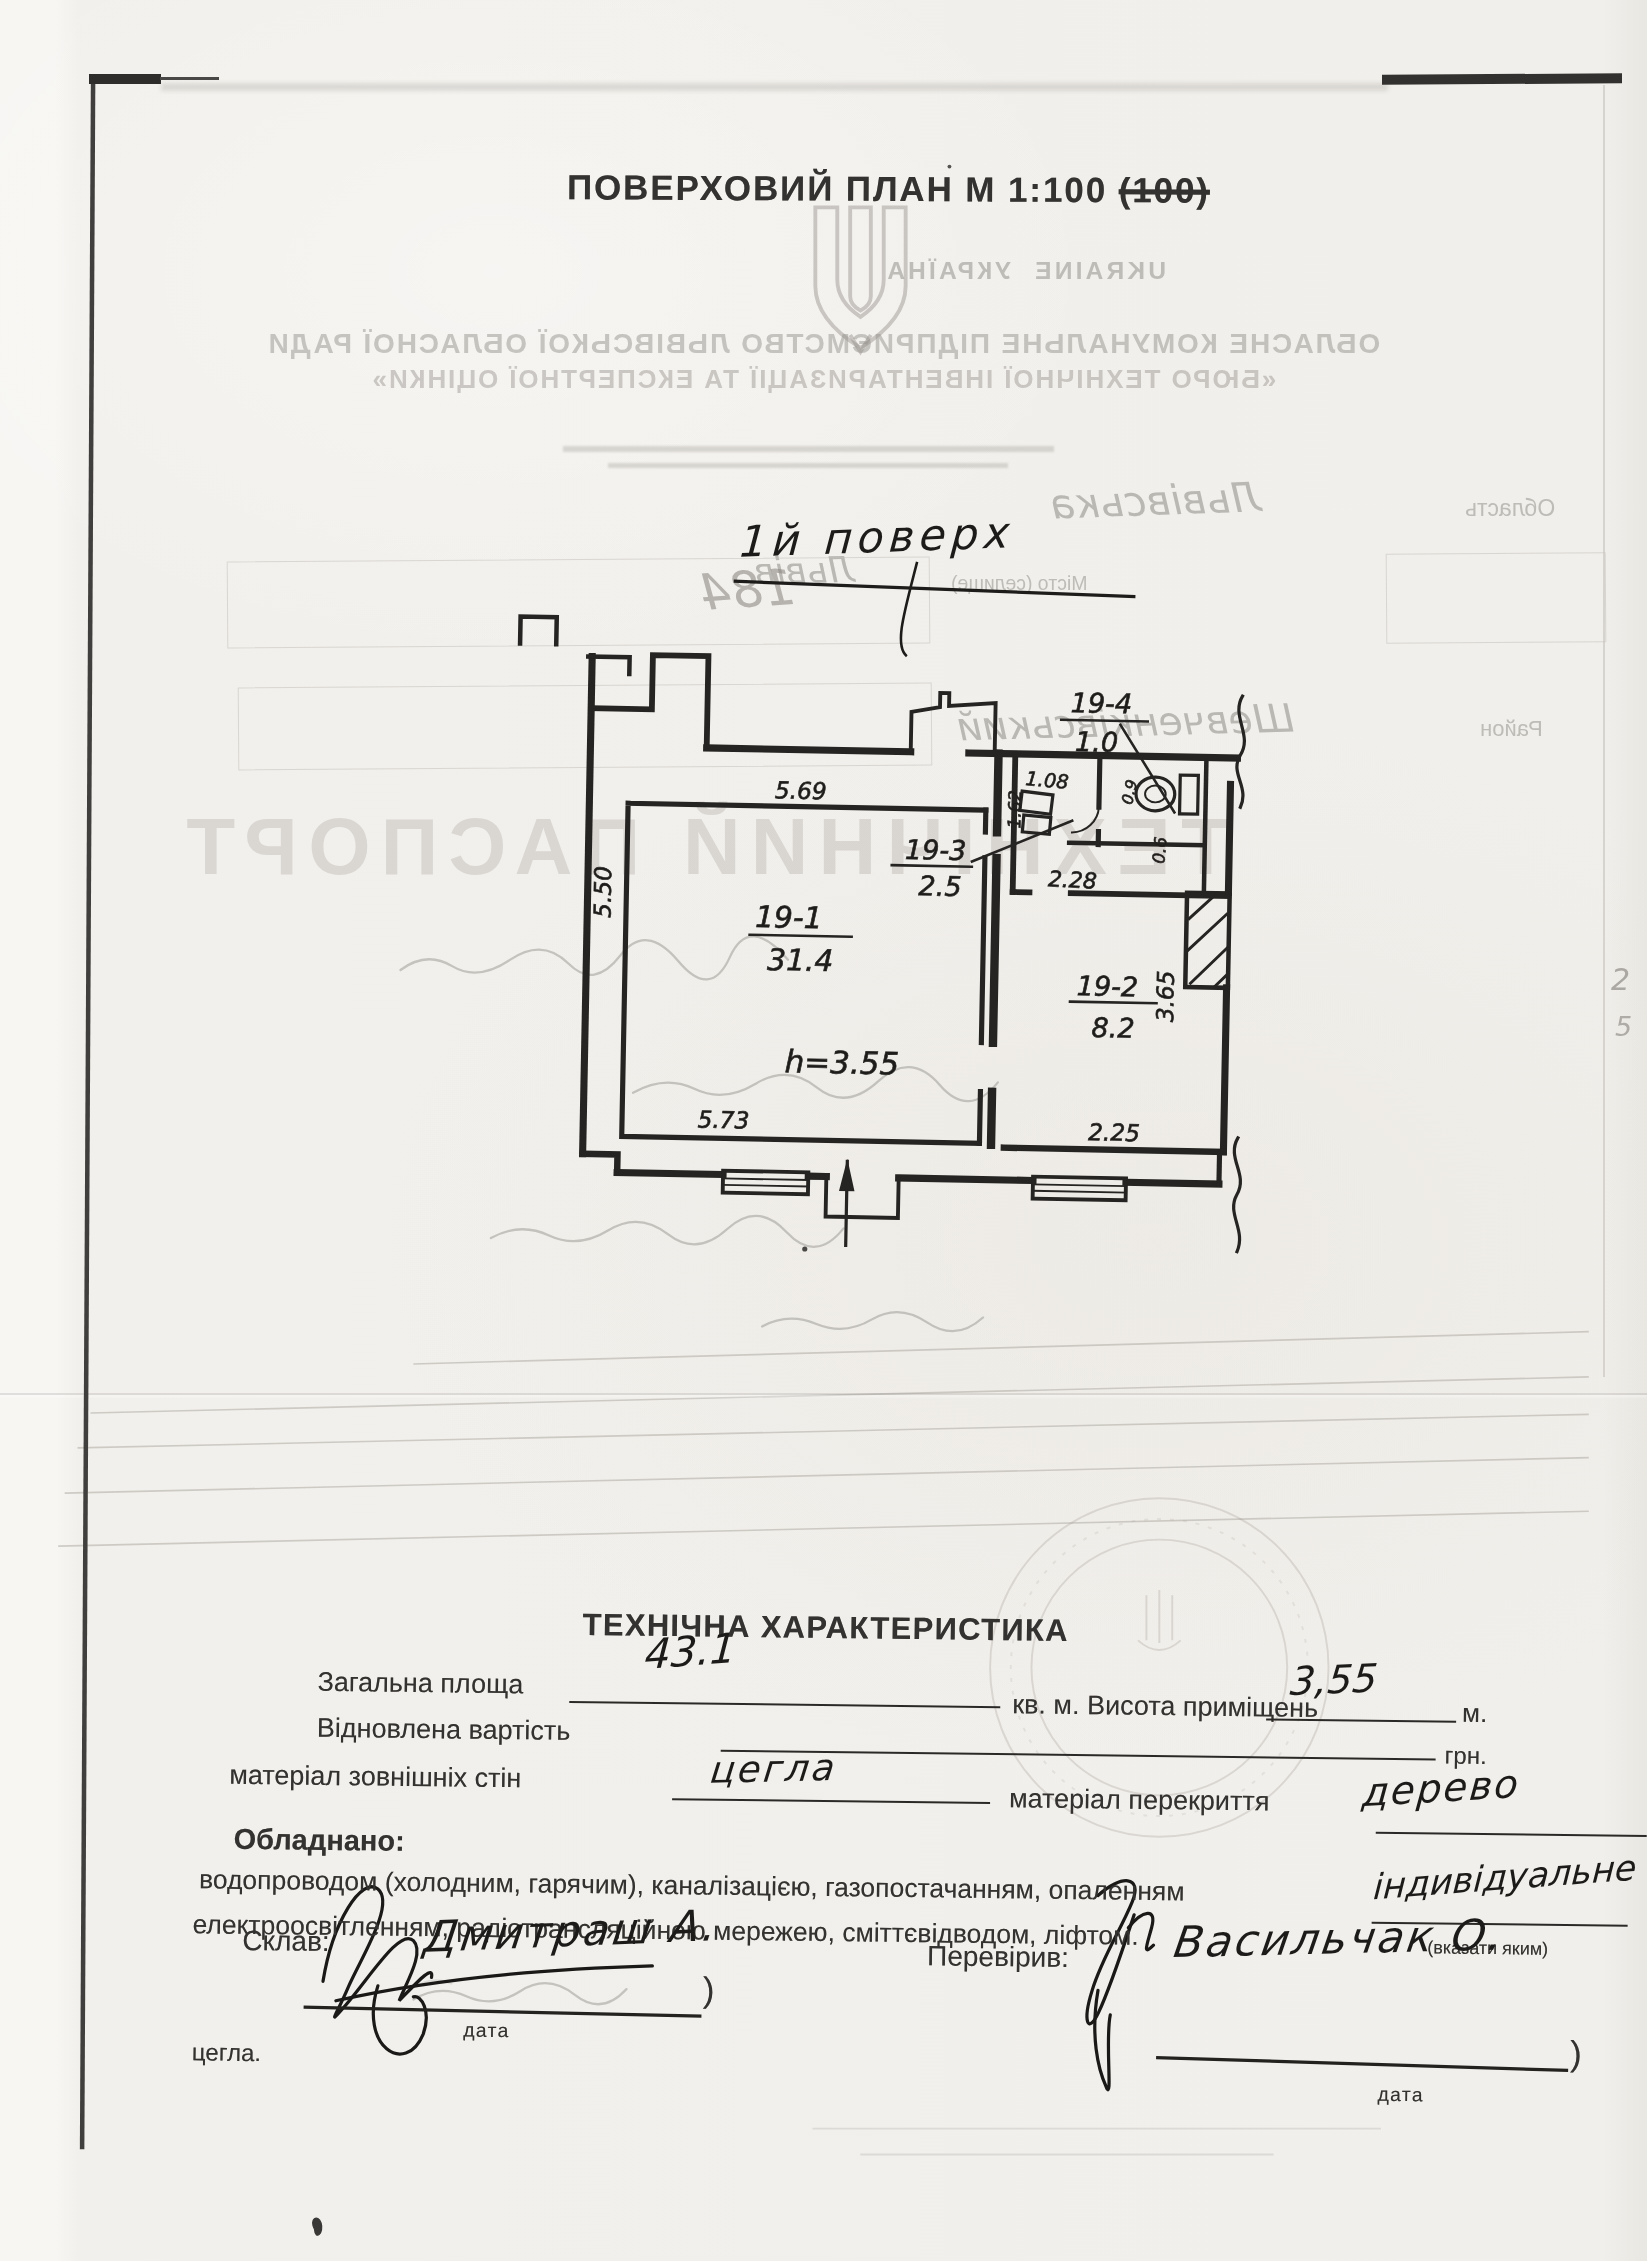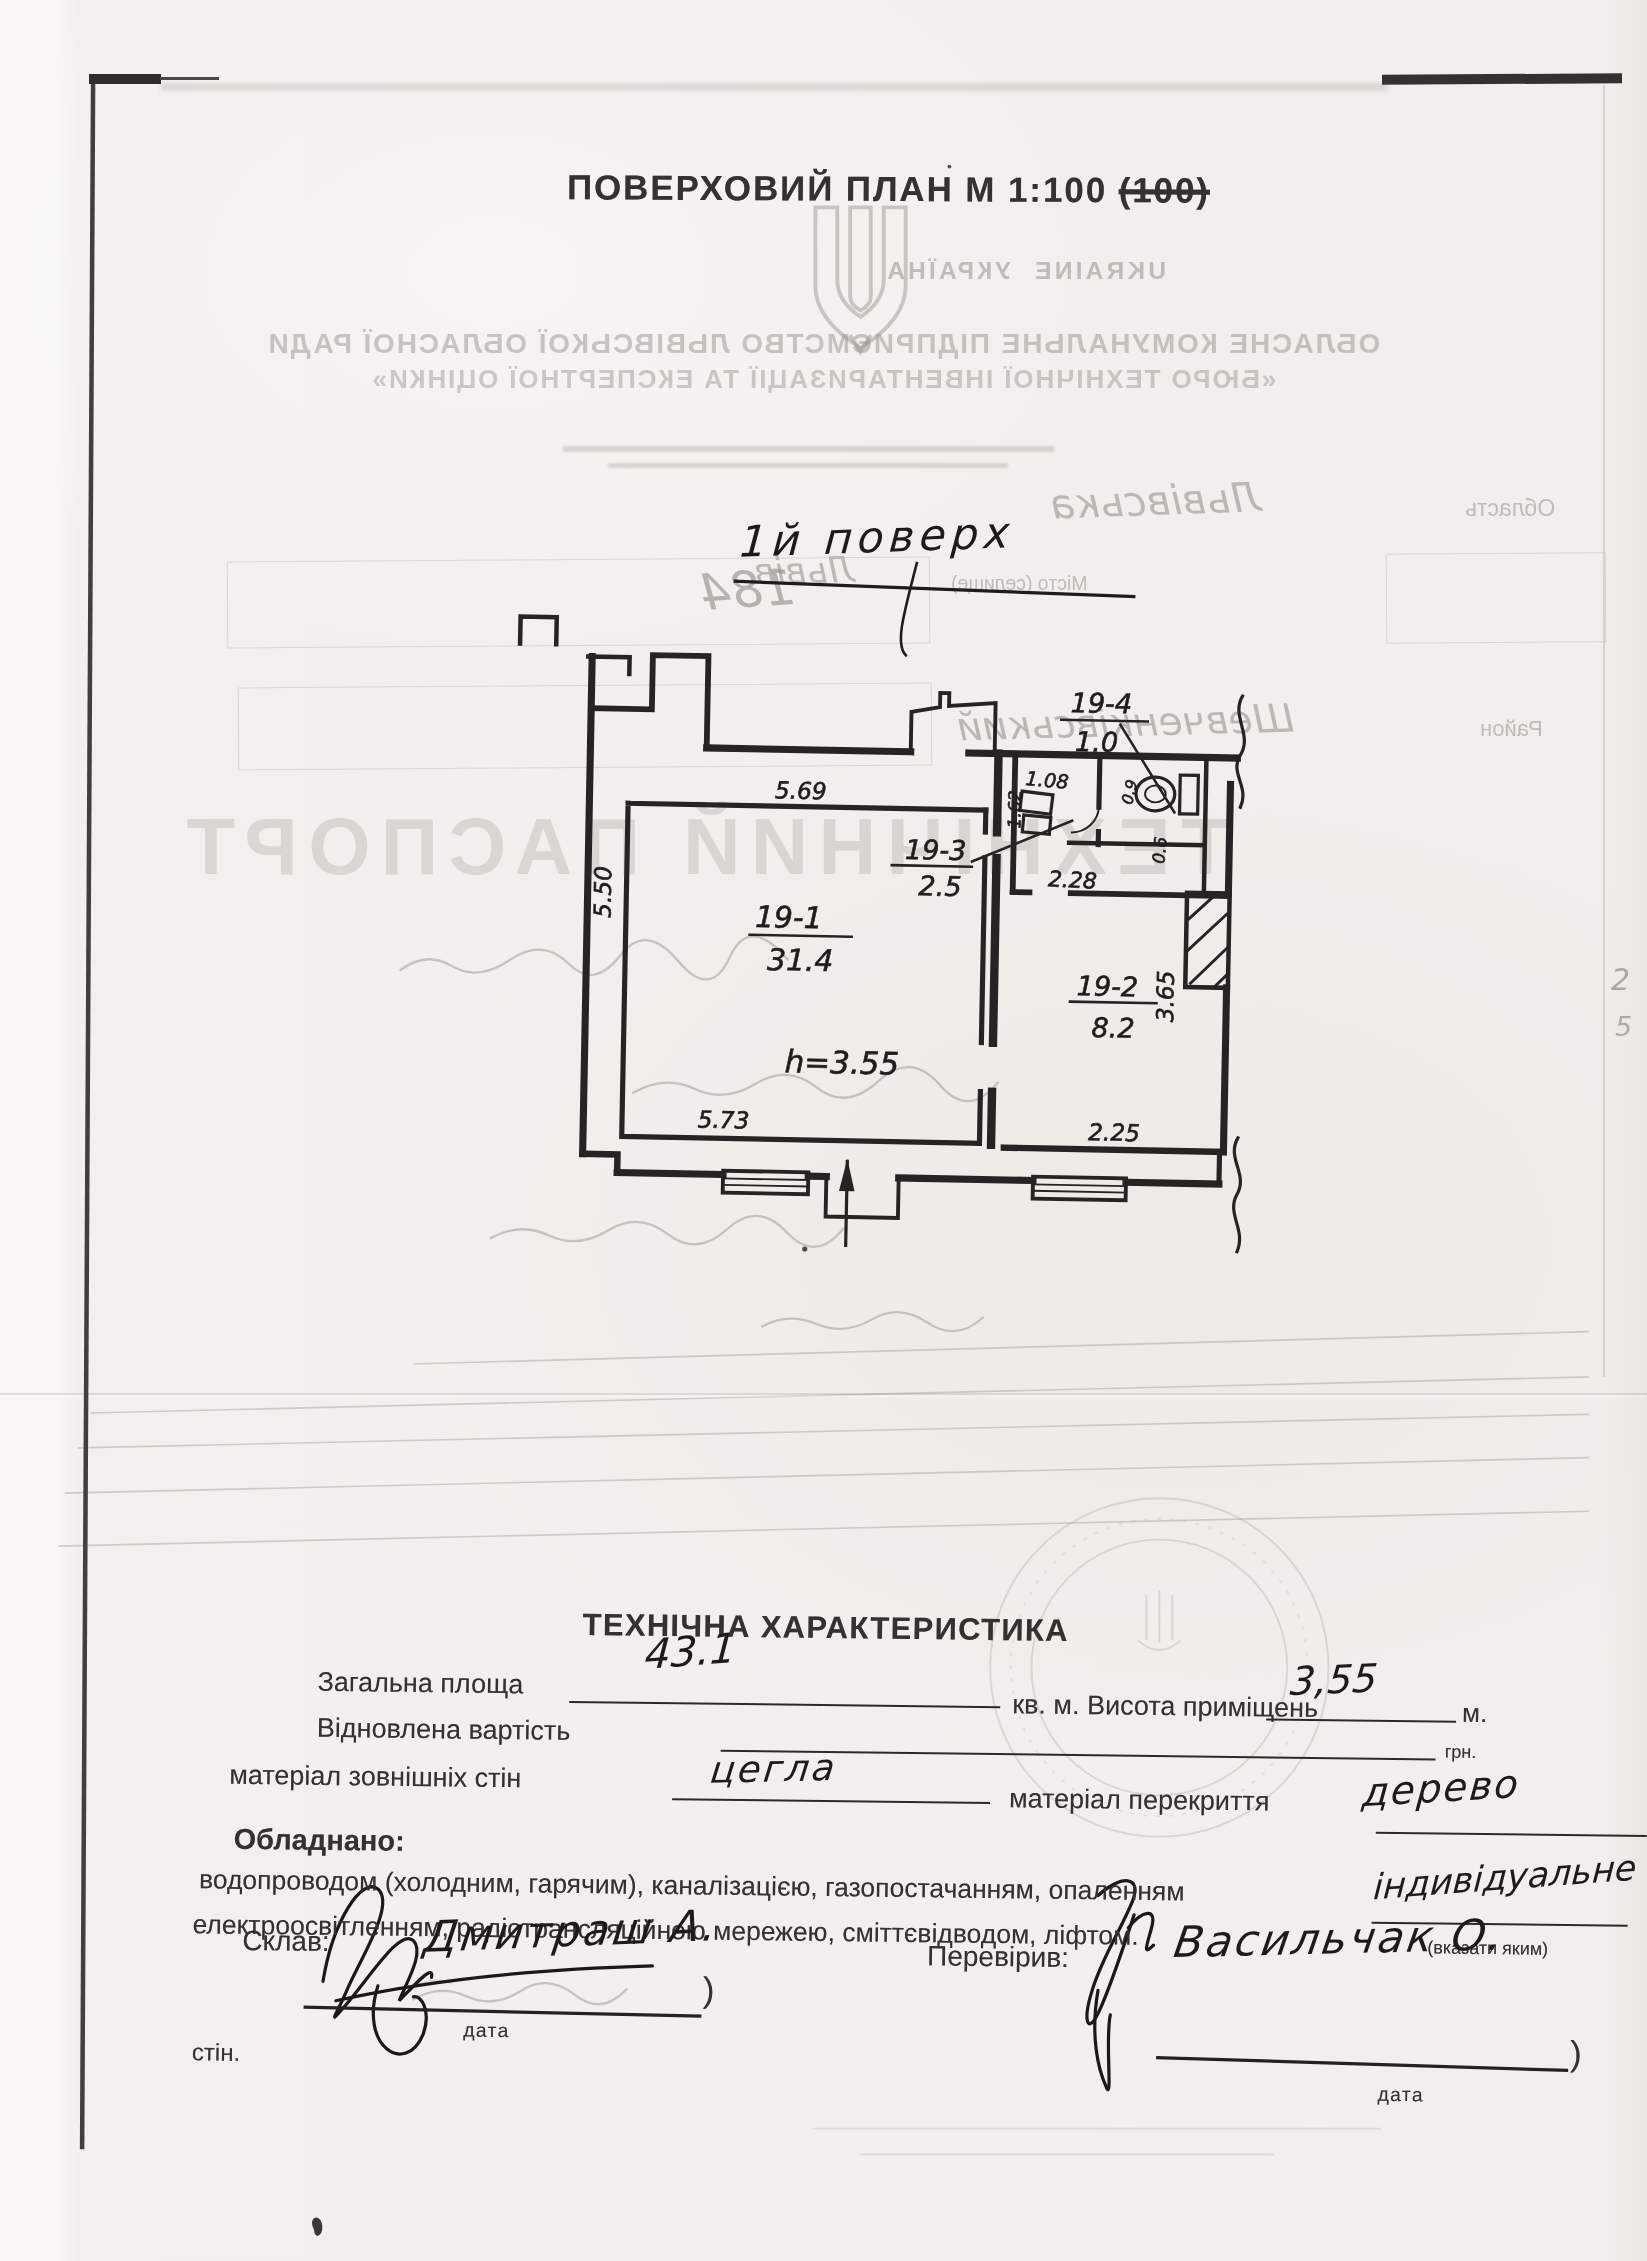--- a/index.html
+++ b/index.html
@@ -203,21 +203,21 @@
       <div class="abs pr" style="left:316px;top:1673px;font-size:27px;">Загальна площа</div>
       <div class="abs hw" style="left:643px;top:1629px;font-size:41px;transform:rotate(-5deg) skewX(-8deg);">43.1</div>
       <div class="abs uline" style="left:568px;top:1676px;width:431px;height:28px;"></div>
       <div class="abs pr" style="left:1011px;top:1687px;font-size:27px;">кв. м. Висота приміщень</div>
       <div class="abs hw" style="left:1289px;top:1651px;font-size:39px;transform:rotate(-3deg) skewX(-8deg);">3,55</div>
       <div class="abs uline" style="left:1265px;top:1686px;width:190px;height:27px;"></div>
       <div class="abs pr" style="left:1461px;top:1690px;font-size:26px;">м.</div>
 
       <div class="abs pr" style="left:316px;top:1719px;font-size:27px;">Відновлена вартість</div>
       <div class="abs uline" style="left:720px;top:1723px;width:715px;height:28px;"></div>
-      <div class="abs pr" style="left:1444px;top:1734px;font-size:18px;">грн.</div>
+      <div class="abs pr" style="left:1444px;top:1734px;font-size:24px;">грн.</div>
 
       <div class="abs pr" style="left:229px;top:1767px;font-size:27px;">матеріал зовнішніх стін</div>
       <div class="abs hw" style="left:710px;top:1748px;font-size:37px;letter-spacing:2.6px;transform:rotate(-2deg) skewX(-8deg);">цегла</div>
       <div class="abs uline" style="left:672px;top:1772px;width:318px;height:28px;"></div>
       <div class="abs pr" style="left:1009px;top:1781px;font-size:27px;">матеріал перекриття</div>
       <div class="abs hw" style="left:1362px;top:1758px;font-size:39px;letter-spacing:1.9px;transform:rotate(-4deg) skewX(-8deg);">дерево</div>
       <div class="abs uline" style="left:1376px;top:1797px;width:271px;height:28px;"></div>
 
       <div class="abs pr" style="left:234px;top:1830px;font-size:29px;font-weight:bold;">Обладнано:</div>
 
@@ -230,18 +230,18 @@
       <div class="abs pr" style="left:244px;top:1932px;font-size:28px;">Склав:</div>
       <div class="abs hw" style="left:426px;top:1909px;font-size:43px;letter-spacing:2.6px;transform:rotate(-3deg) skewX(-10deg);">Дмитраш А.</div>
       <div class="abs pr" style="left:705px;top:1971px;font-size:35px;">)</div>
       <div class="abs pr" style="left:466px;top:2023px;font-size:19.4px;letter-spacing:1.3px;">дата</div>
 
       <div class="abs pr" style="left:929px;top:1939px;font-size:28px;">Перевірив:</div>
       <div class="abs hw" style="left:1176px;top:1907px;font-size:43px;letter-spacing:2.6px;transform:rotate(-2deg) skewX(-10deg);">Васильчак О.</div>
       <div class="abs pr" style="left:1573px;top:2024px;font-size:35px;">)</div>
       <div class="abs pr" style="left:1381px;top:2076px;font-size:19.4px;letter-spacing:1.3px;">дата</div>
 
-      <div class="abs pr" style="left:195px;top:2046px;font-size:24px;">стін.</div>
+      <div class="abs pr" style="left:195px;top:2046px;font-size:24px;">цегла.</div>
     </div>
   </div>
 
 </div>
 
 
 </body></html>

